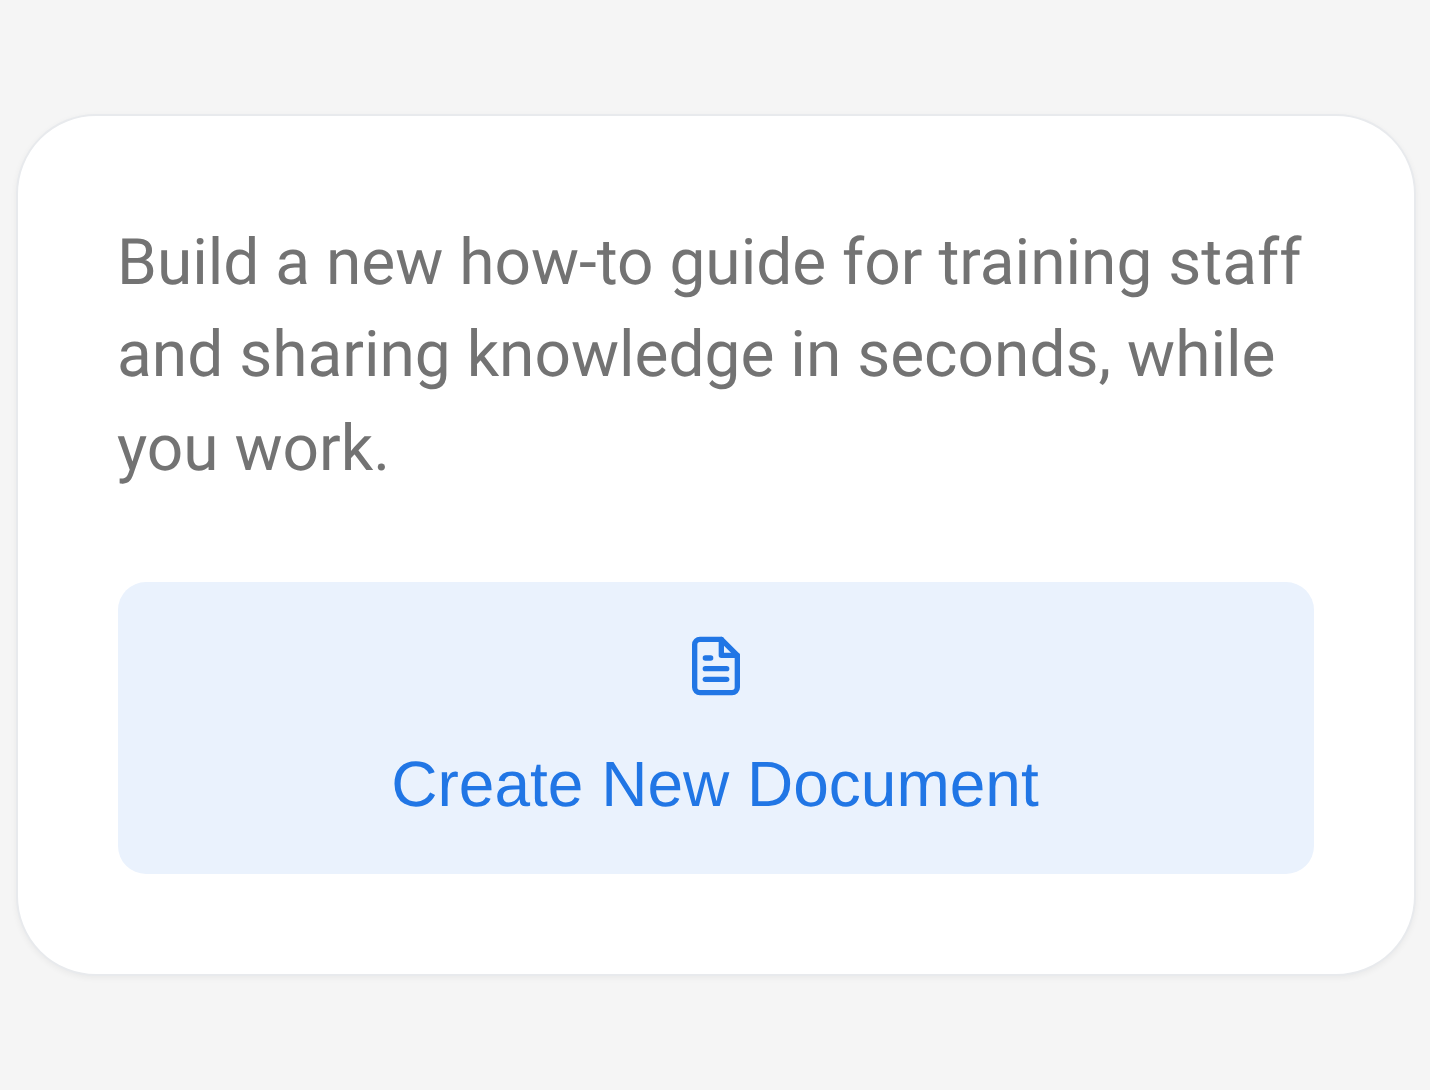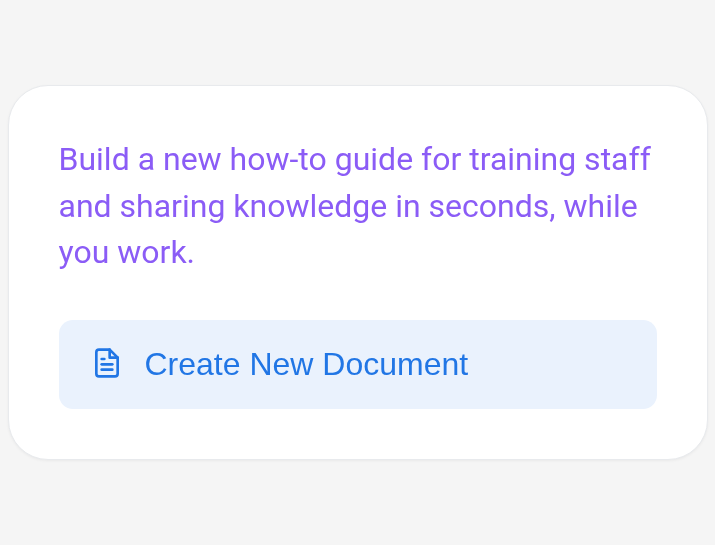--- a/index.html
+++ b/index.html
@@ -45,35 +45,36 @@
     }
     .title {
       font-size: 40px;
       font-weight: 700;
       color: #1a1a1a;
       letter-spacing: -0.5px;
     }
     .description {
       font-size: 32px;
       line-height: 1.45;
-      color: #8b5cf6;
+      color: #737373;
       margin-bottom: 44px;
       font-weight: 400;
     }
     .button {
       background: #eaf2fd;
       border: none;
       border-radius: 14px;
       padding: 26px 32px;
       display: flex;
       align-items: center;
       gap: 22px;
       cursor: pointer;
       width: 100%;
       text-align: left;
+      flex-direction: column;
     }
     .button svg {
       width: 32px;
       height: 32px;
       flex-shrink: 0;
     }
     .button-label {
       font-size: 32px;
       font-weight: 500;
       color: #2176e5;

